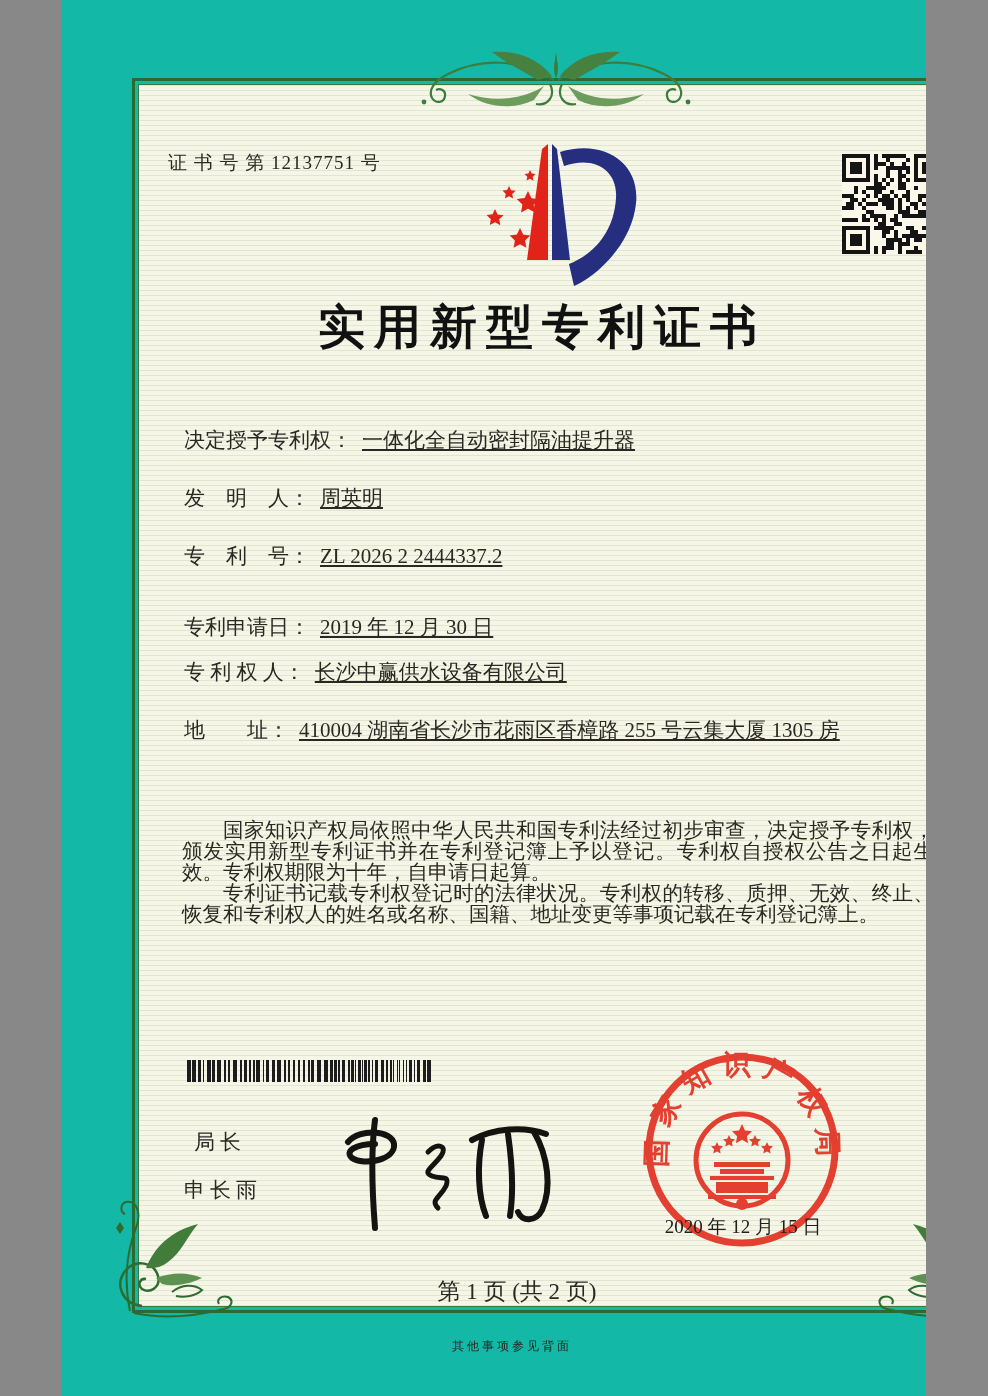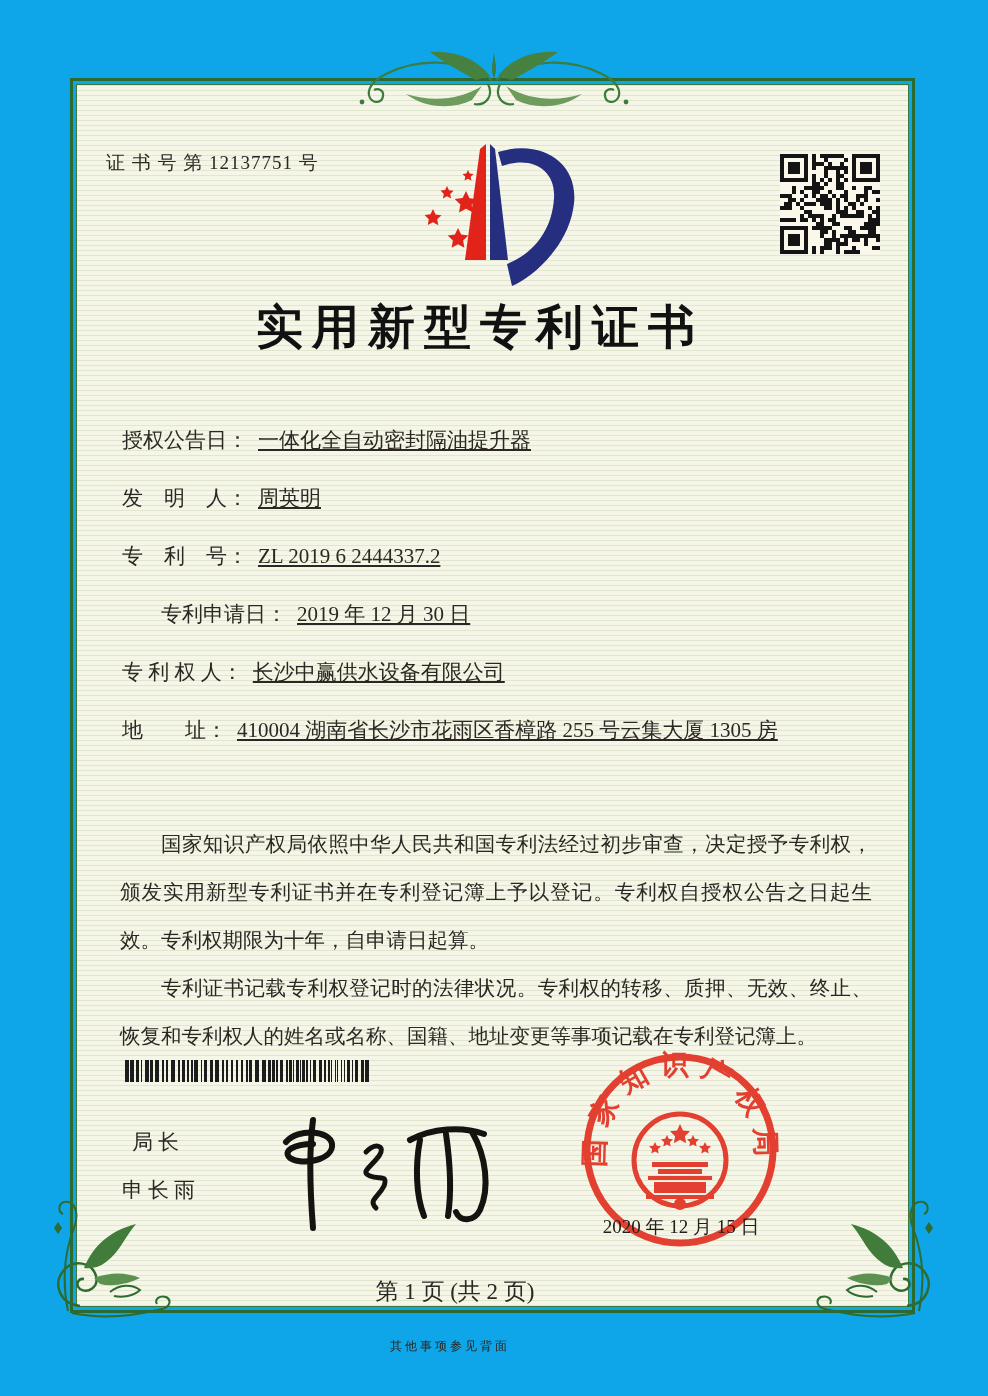--- a/index.html
+++ b/index.html
@@ -1,18 +1,18 @@
 <!DOCTYPE html>
 <html><head>
 <meta charset="utf-8">
 <style>
   html,body{margin:0;padding:0;background:#888;}
   .page{
-    position:relative;width:988px;height:1396px;margin:0 auto;
-    background:#0ea5e9;overflow:hidden;
+    position:relative;width:864px;height:1396px;margin:0 auto;
+    background:#14b8a6;overflow:hidden;
     font-family:"Liberation Serif","DejaVu Serif",serif;color:#2b2722;
   }
   
   .frame-outer{
     position:absolute;left:70px;top:78px;width:845px;height:1235px;
     border:3px solid #2c6b30;box-sizing:border-box;
   }
   .frame-inner{
     position:absolute;left:3px;top:3px;right:3px;bottom:3px;
     border:1px solid #3c7a40;
@@ -22,21 +22,21 @@
       rgba(255,255,255,0) 1px, rgba(255,255,255,0) 5px);
   }
   .abs{position:absolute;}
   
   .cert-no{left:106px;top:150px;font-size:19px;letter-spacing:1px;}
   .title{left:0;top:296px;width:960px;text-align:center;
          font-size:47px;font-weight:bold;letter-spacing:9px;color:#111;}
   .row{left:122px;font-size:21px;white-space:nowrap;}
   .row .f-value{margin-left:10px;text-decoration:underline;}
   .grant-no{left:500px;top:0;position:absolute;white-space:nowrap;}
-  .paras{left:120px;top:820px;width:752px;font-size:20.5px;line-height:48px;
+  .paras{left:120px;top:820px;width:752px;font-size:20.5px;line-height:21px;
          text-align:justify;}
   .paras p{margin:0;text-indent:2em;}
   .issuer-role{left:132px;top:1128px;font-size:21px;letter-spacing:5px;}
   .issuer-name{left:122px;top:1176px;font-size:21px;letter-spacing:5px;}
   .seal-date{left:596px;top:1214px;width:170px;text-align:center;
              font-size:19px;color:#23201c;z-index:6;}
   .page-info{left:0;top:1276px;width:910px;text-align:center;font-size:23px;}
   .back-note{left:0;top:1338px;width:900px;text-align:center;
              font-size:12px;letter-spacing:3px;}
   svg{display:block;}
@@ -414,29 +414,29 @@
       <rect x="56" y="96" width="4" height="4" fill="#141414"></rect>
       <rect x="64" y="96" width="4" height="4" fill="#141414"></rect>
       <rect x="68" y="96" width="4" height="4" fill="#141414"></rect>
       <rect x="72" y="96" width="4" height="4" fill="#141414"></rect>
       <rect x="76" y="96" width="4" height="4" fill="#141414"></rect>
     </svg>
 
   <div class="abs title">实用新型专利证书</div>
 
   <div class="abs row" style="top:426px;">
-    <span class="f-label">授权公告日：</span><span class="f-value">一体化全自动密封隔油提升器</span>
+    <span class="f-label">决定授予专利权：</span><span class="f-value">一体化全自动密封隔油提升器</span>
   </div>
   <div class="abs row" style="top:484px;">
     <span class="f-label">发　明　人：</span><span class="f-value">周英明</span>
   </div>
   <div class="abs row" style="top:542px;">
-    <span class="f-label">专　利　号：</span><span class="f-value">ZL 2019 6 2444337.2</span>
-  </div>
-  <div class="abs row" style="top:600px;margin-left:39px;">
+    <span class="f-label">专　利　号：</span><span class="f-value">ZL 2026 2 2444337.2</span>
+  </div>
+  <div class="abs row" style="top:613px;">
     <span class="f-label">专利申请日：</span><span class="f-value">2019 年 12 月 30 日</span>
   </div>
   <div class="abs row" style="top:658px;">
     <span class="f-label">专 利 权 人：</span><span class="f-value">长沙中赢供水设备有限公司</span>
   </div>
   <div class="abs row" style="top:716px;text-align:center;">
     <span class="f-label">地　　址：</span><span class="f-value">410004 湖南省长沙市花雨区香樟路 255 号云集大厦 1305 房</span>
   </div>
 
   <div class="abs paras">

